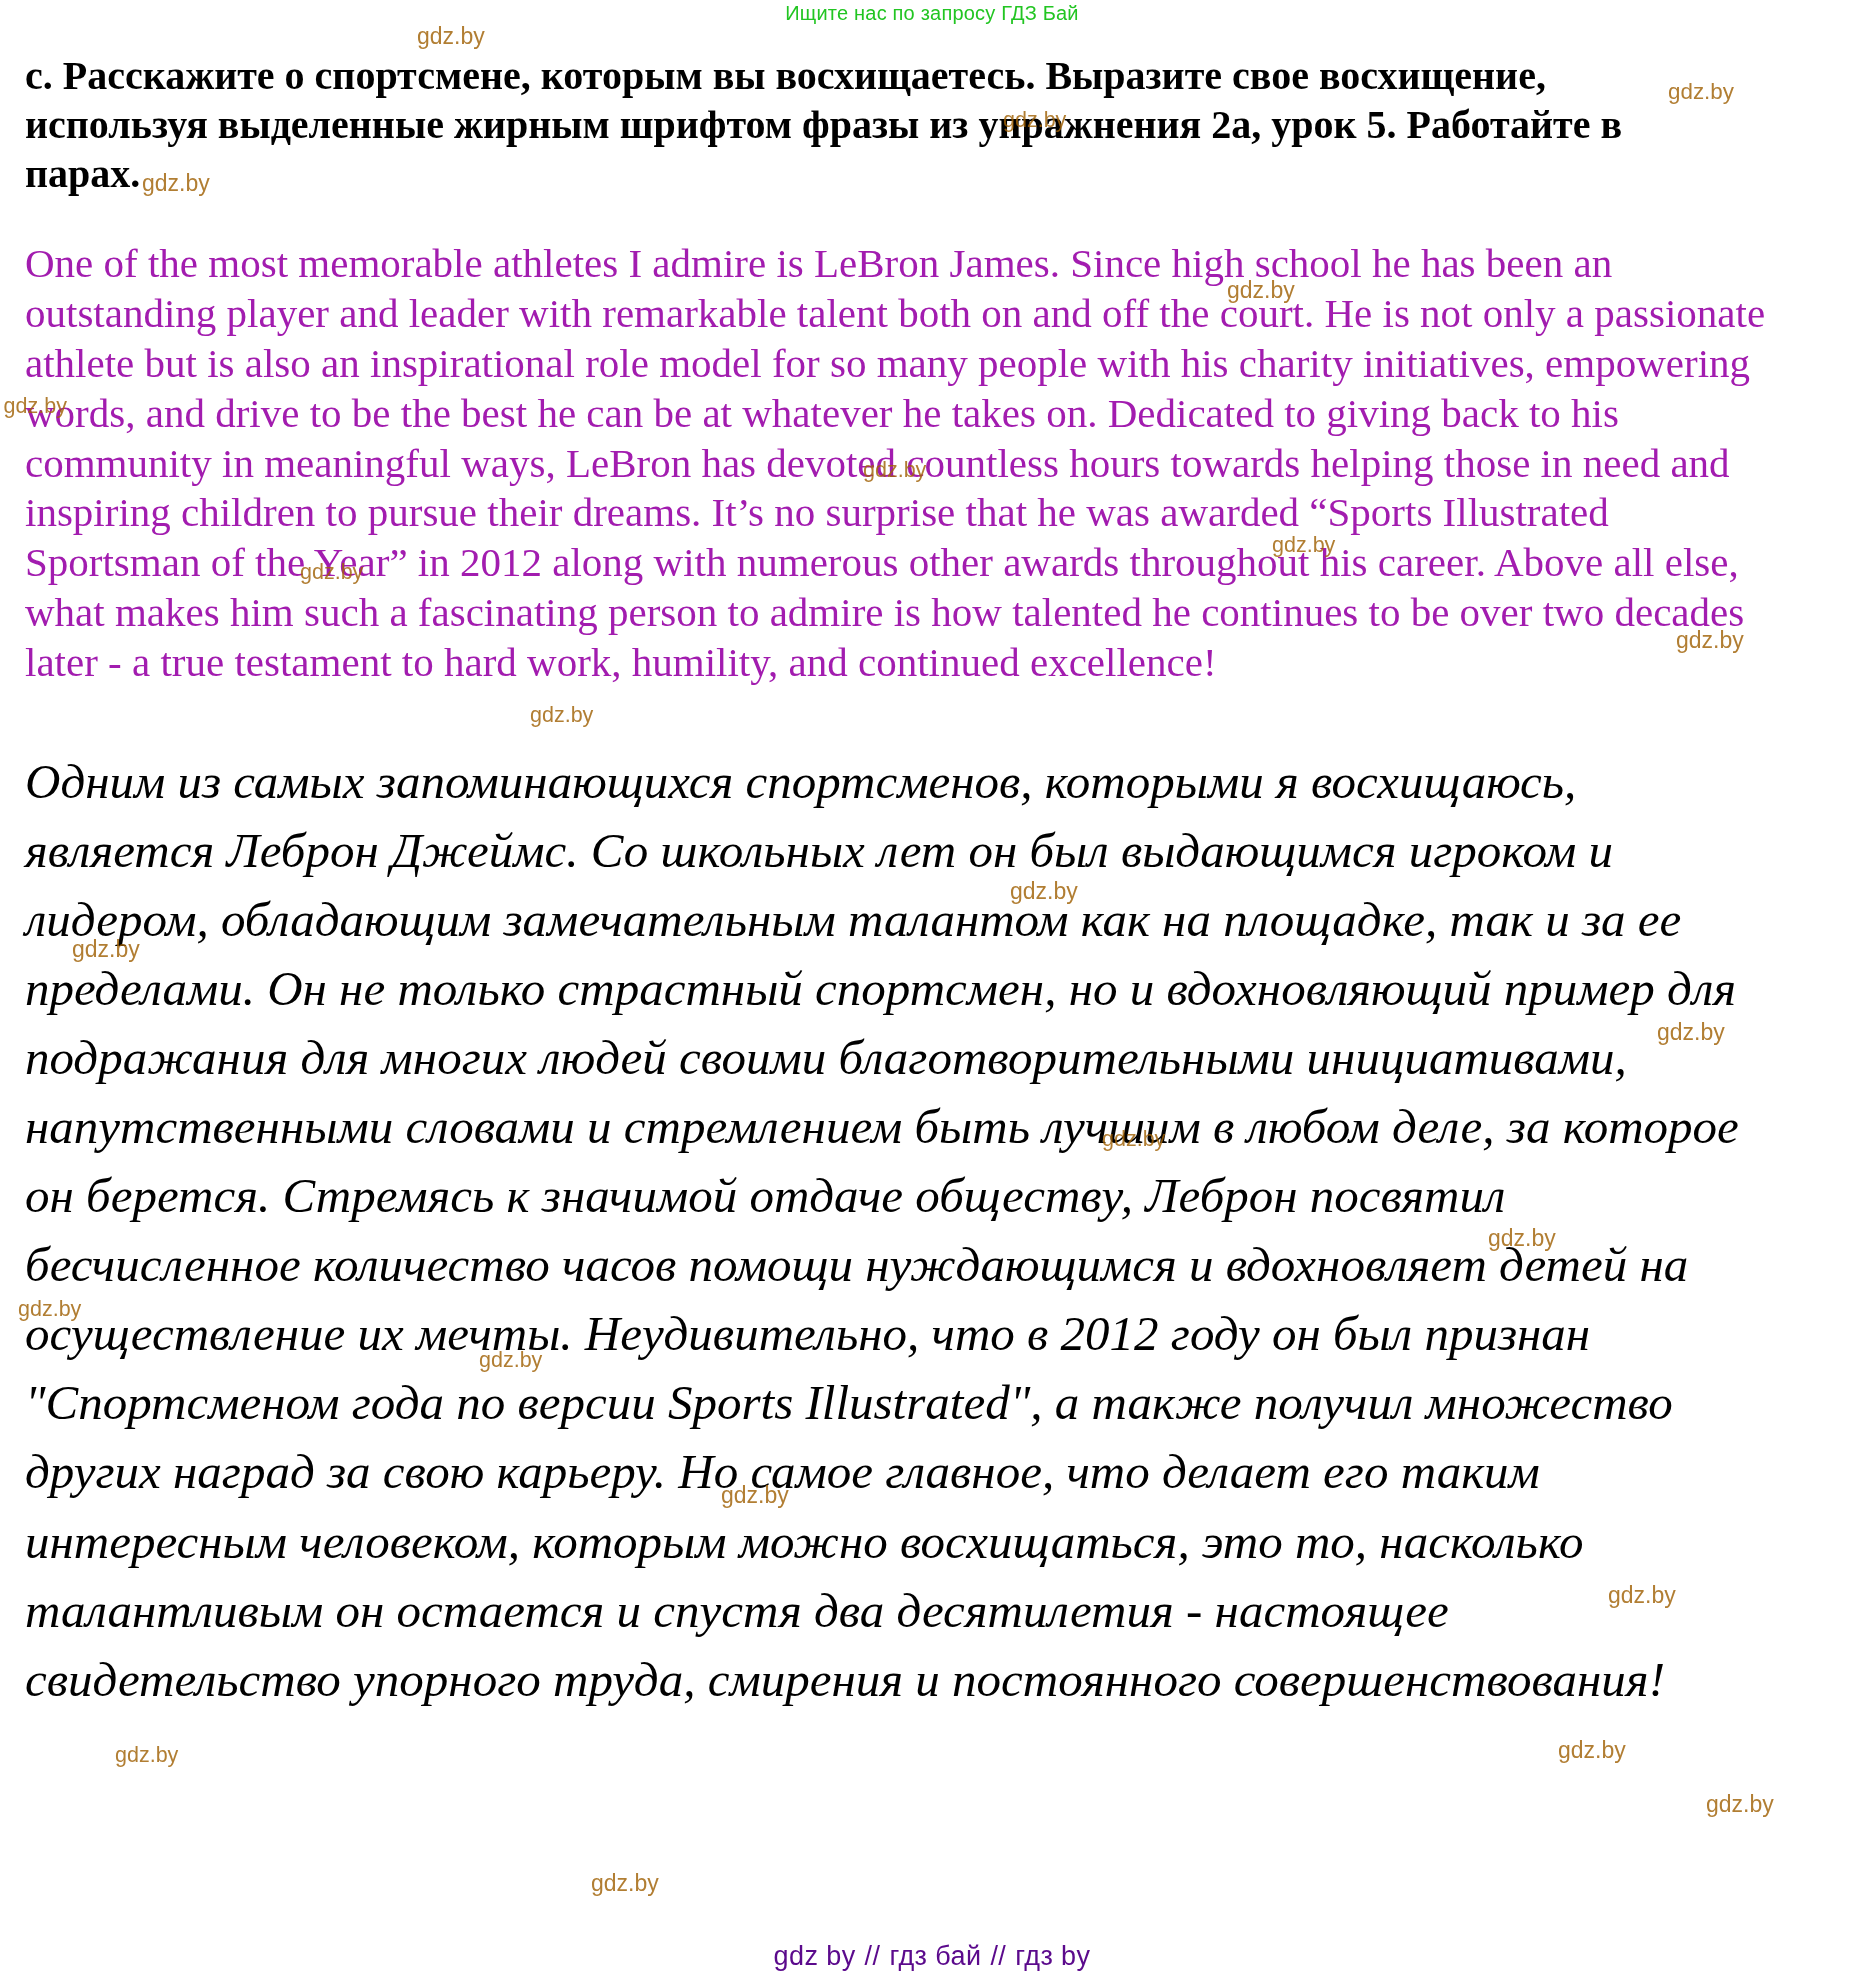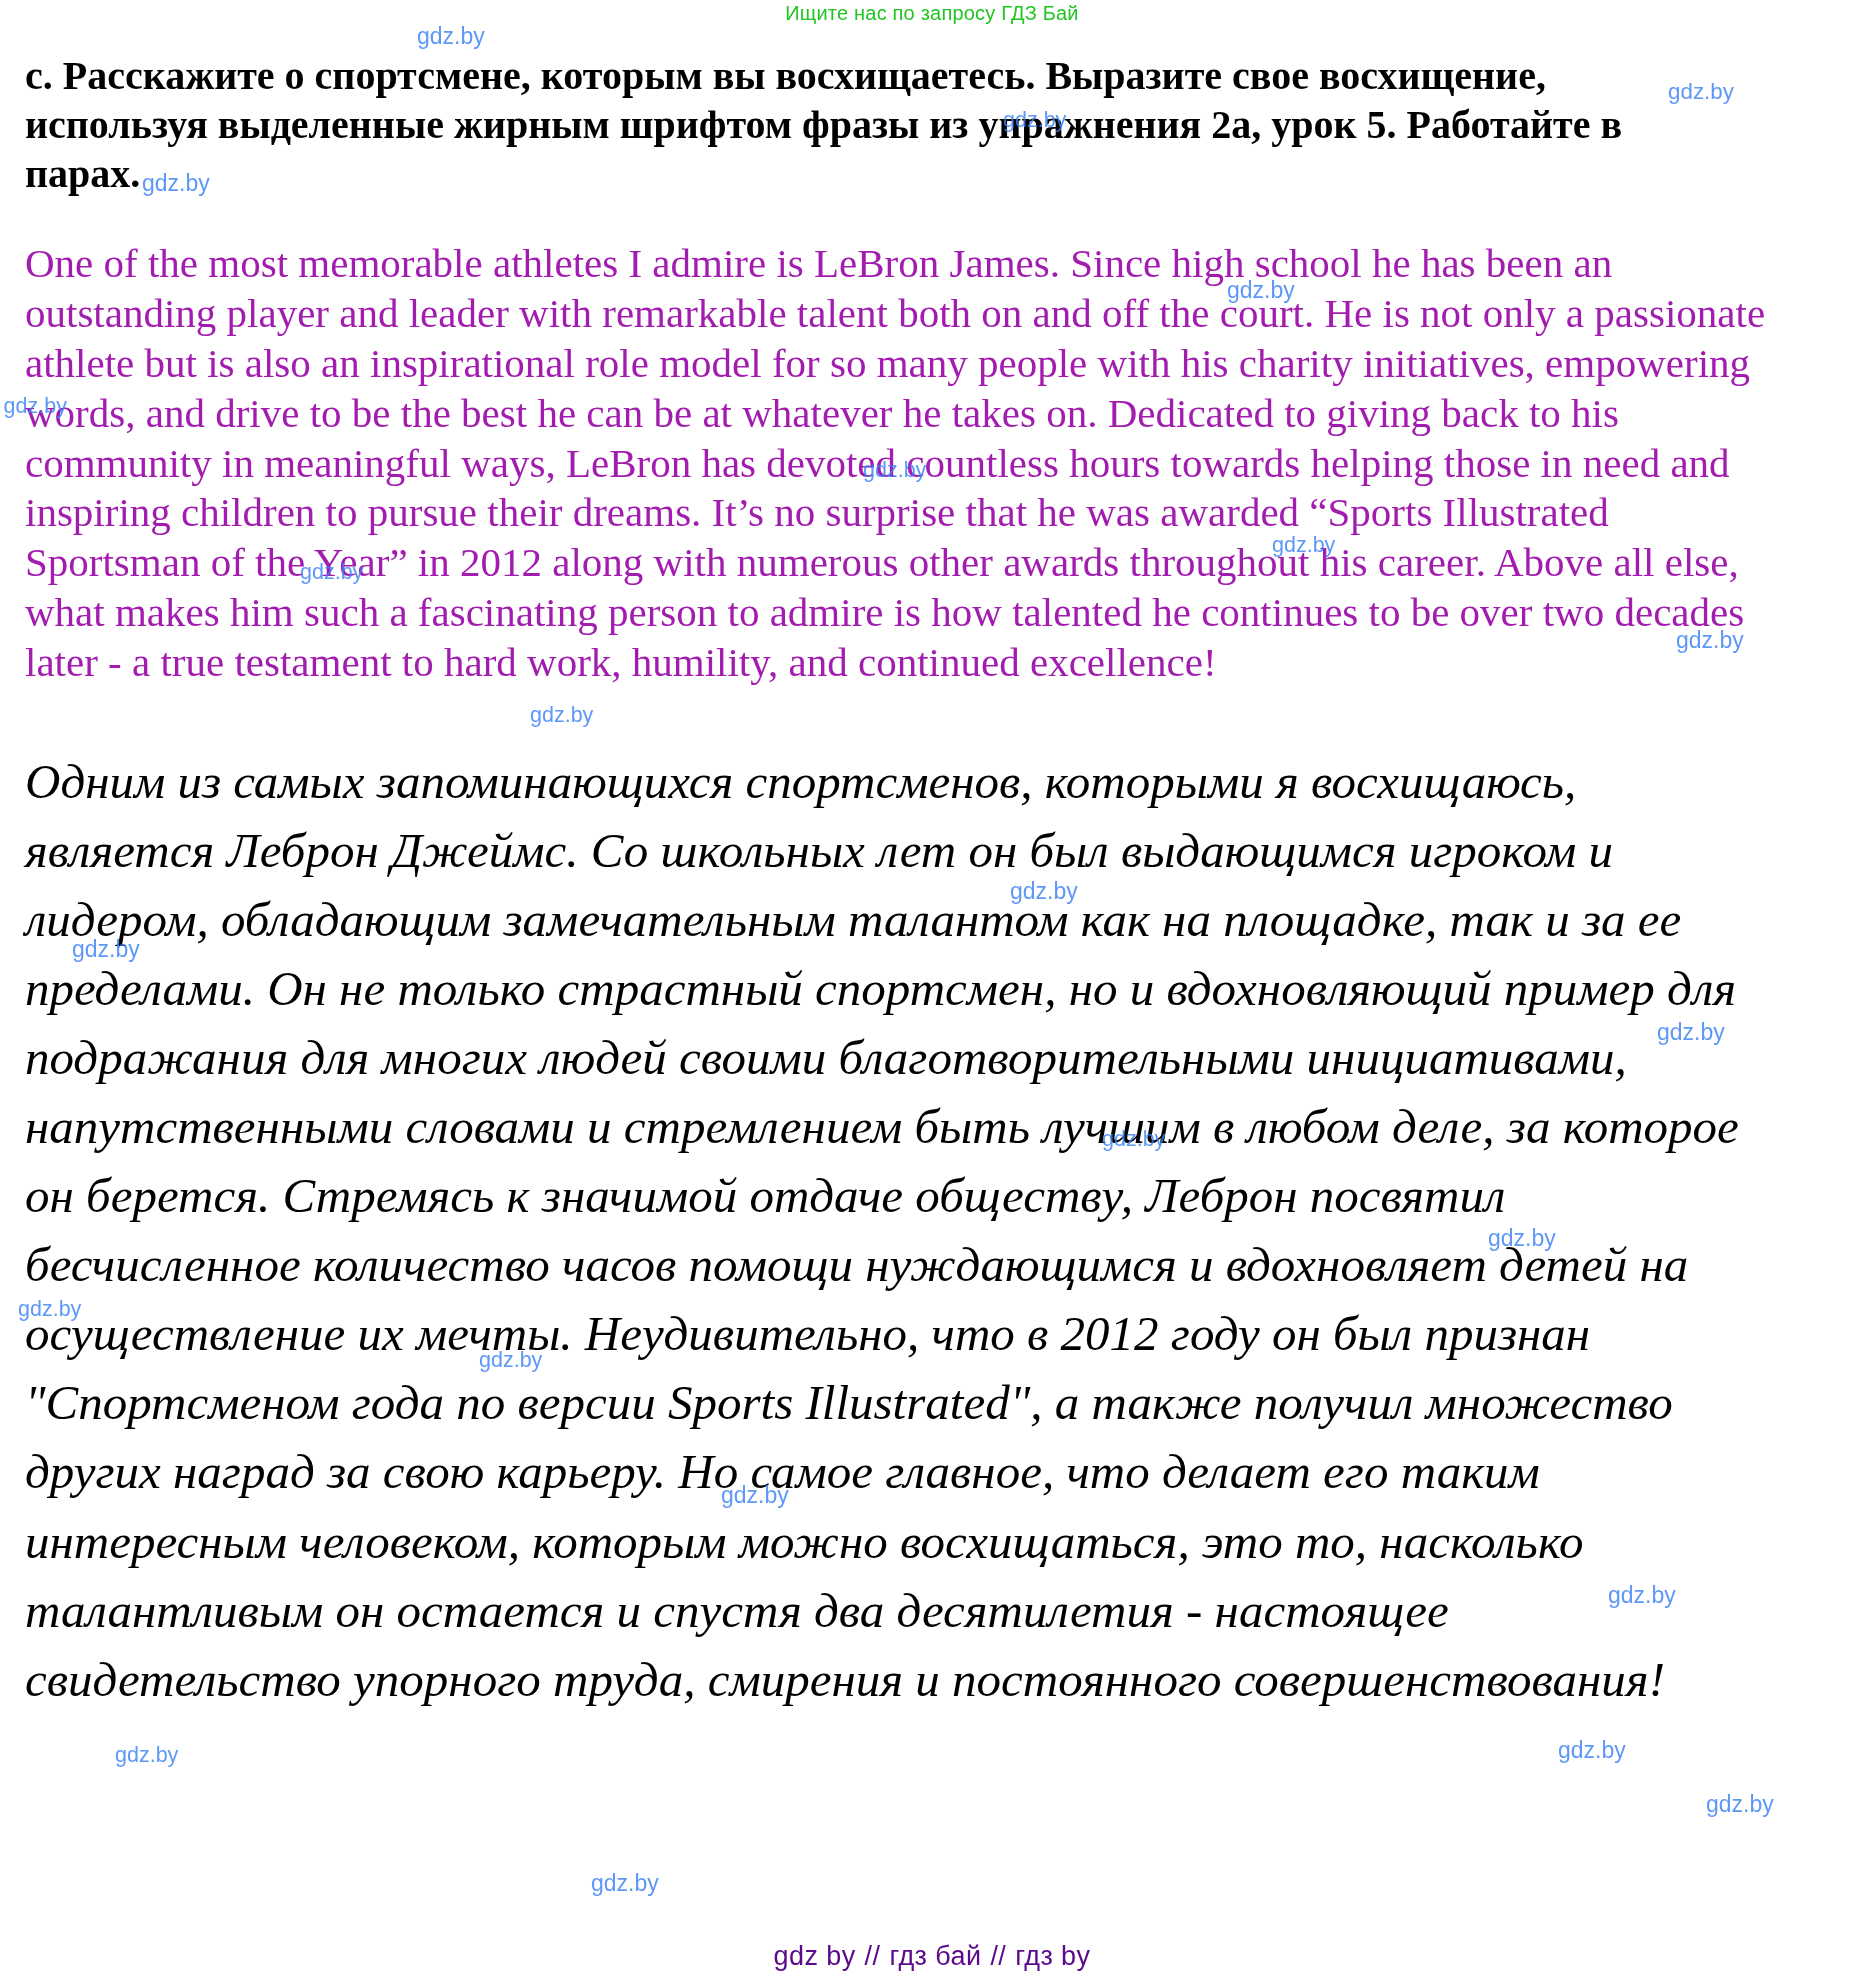--- a/index.html
+++ b/index.html
@@ -92,21 +92,21 @@
     letter-spacing: 0.4px;
     white-space: nowrap;
   }
   .footer-links .sep { margin: 0 9px; }
 
   
   .wm {
     position: absolute;
     font-family: "Liberation Sans", "DejaVu Sans", sans-serif;
     font-size: 21.5px;
-    color: #3b82f6;
+    color: #a16207;
     opacity: 0.82;
     white-space: nowrap;
     pointer-events: none;
     user-select: none;
   }
 </style>
 </head>
 <body>
 
 <div id="page">

